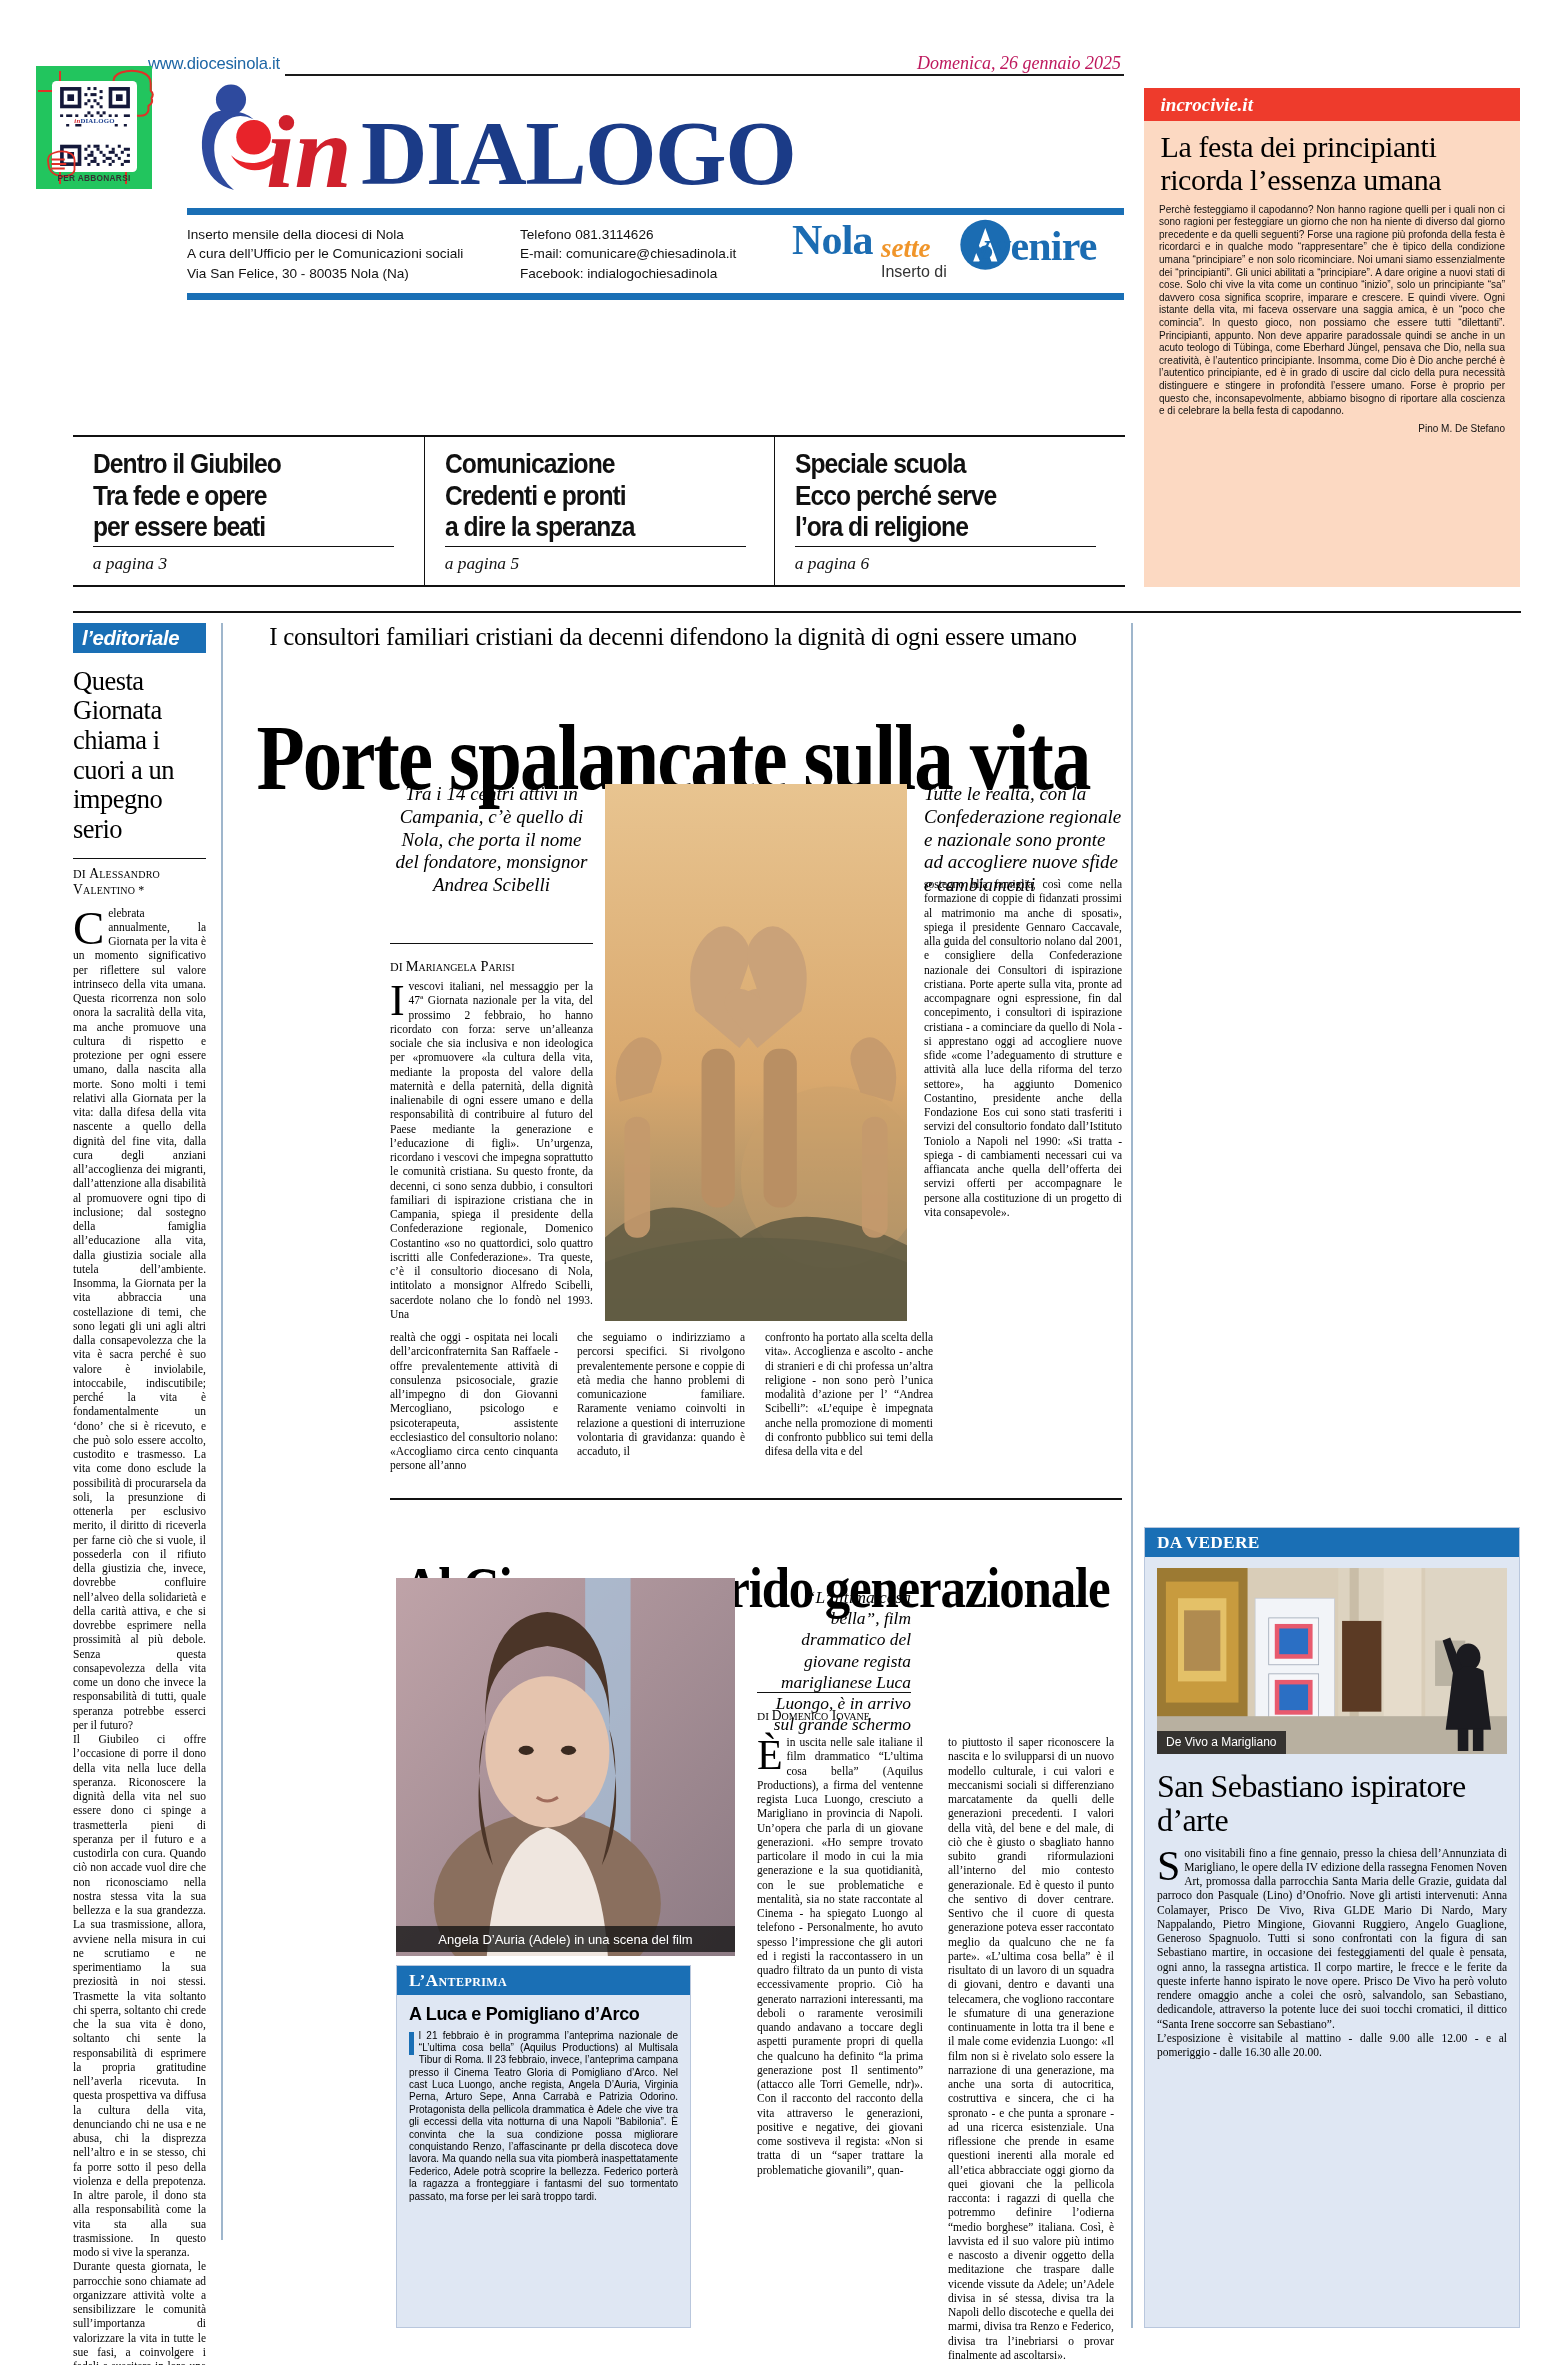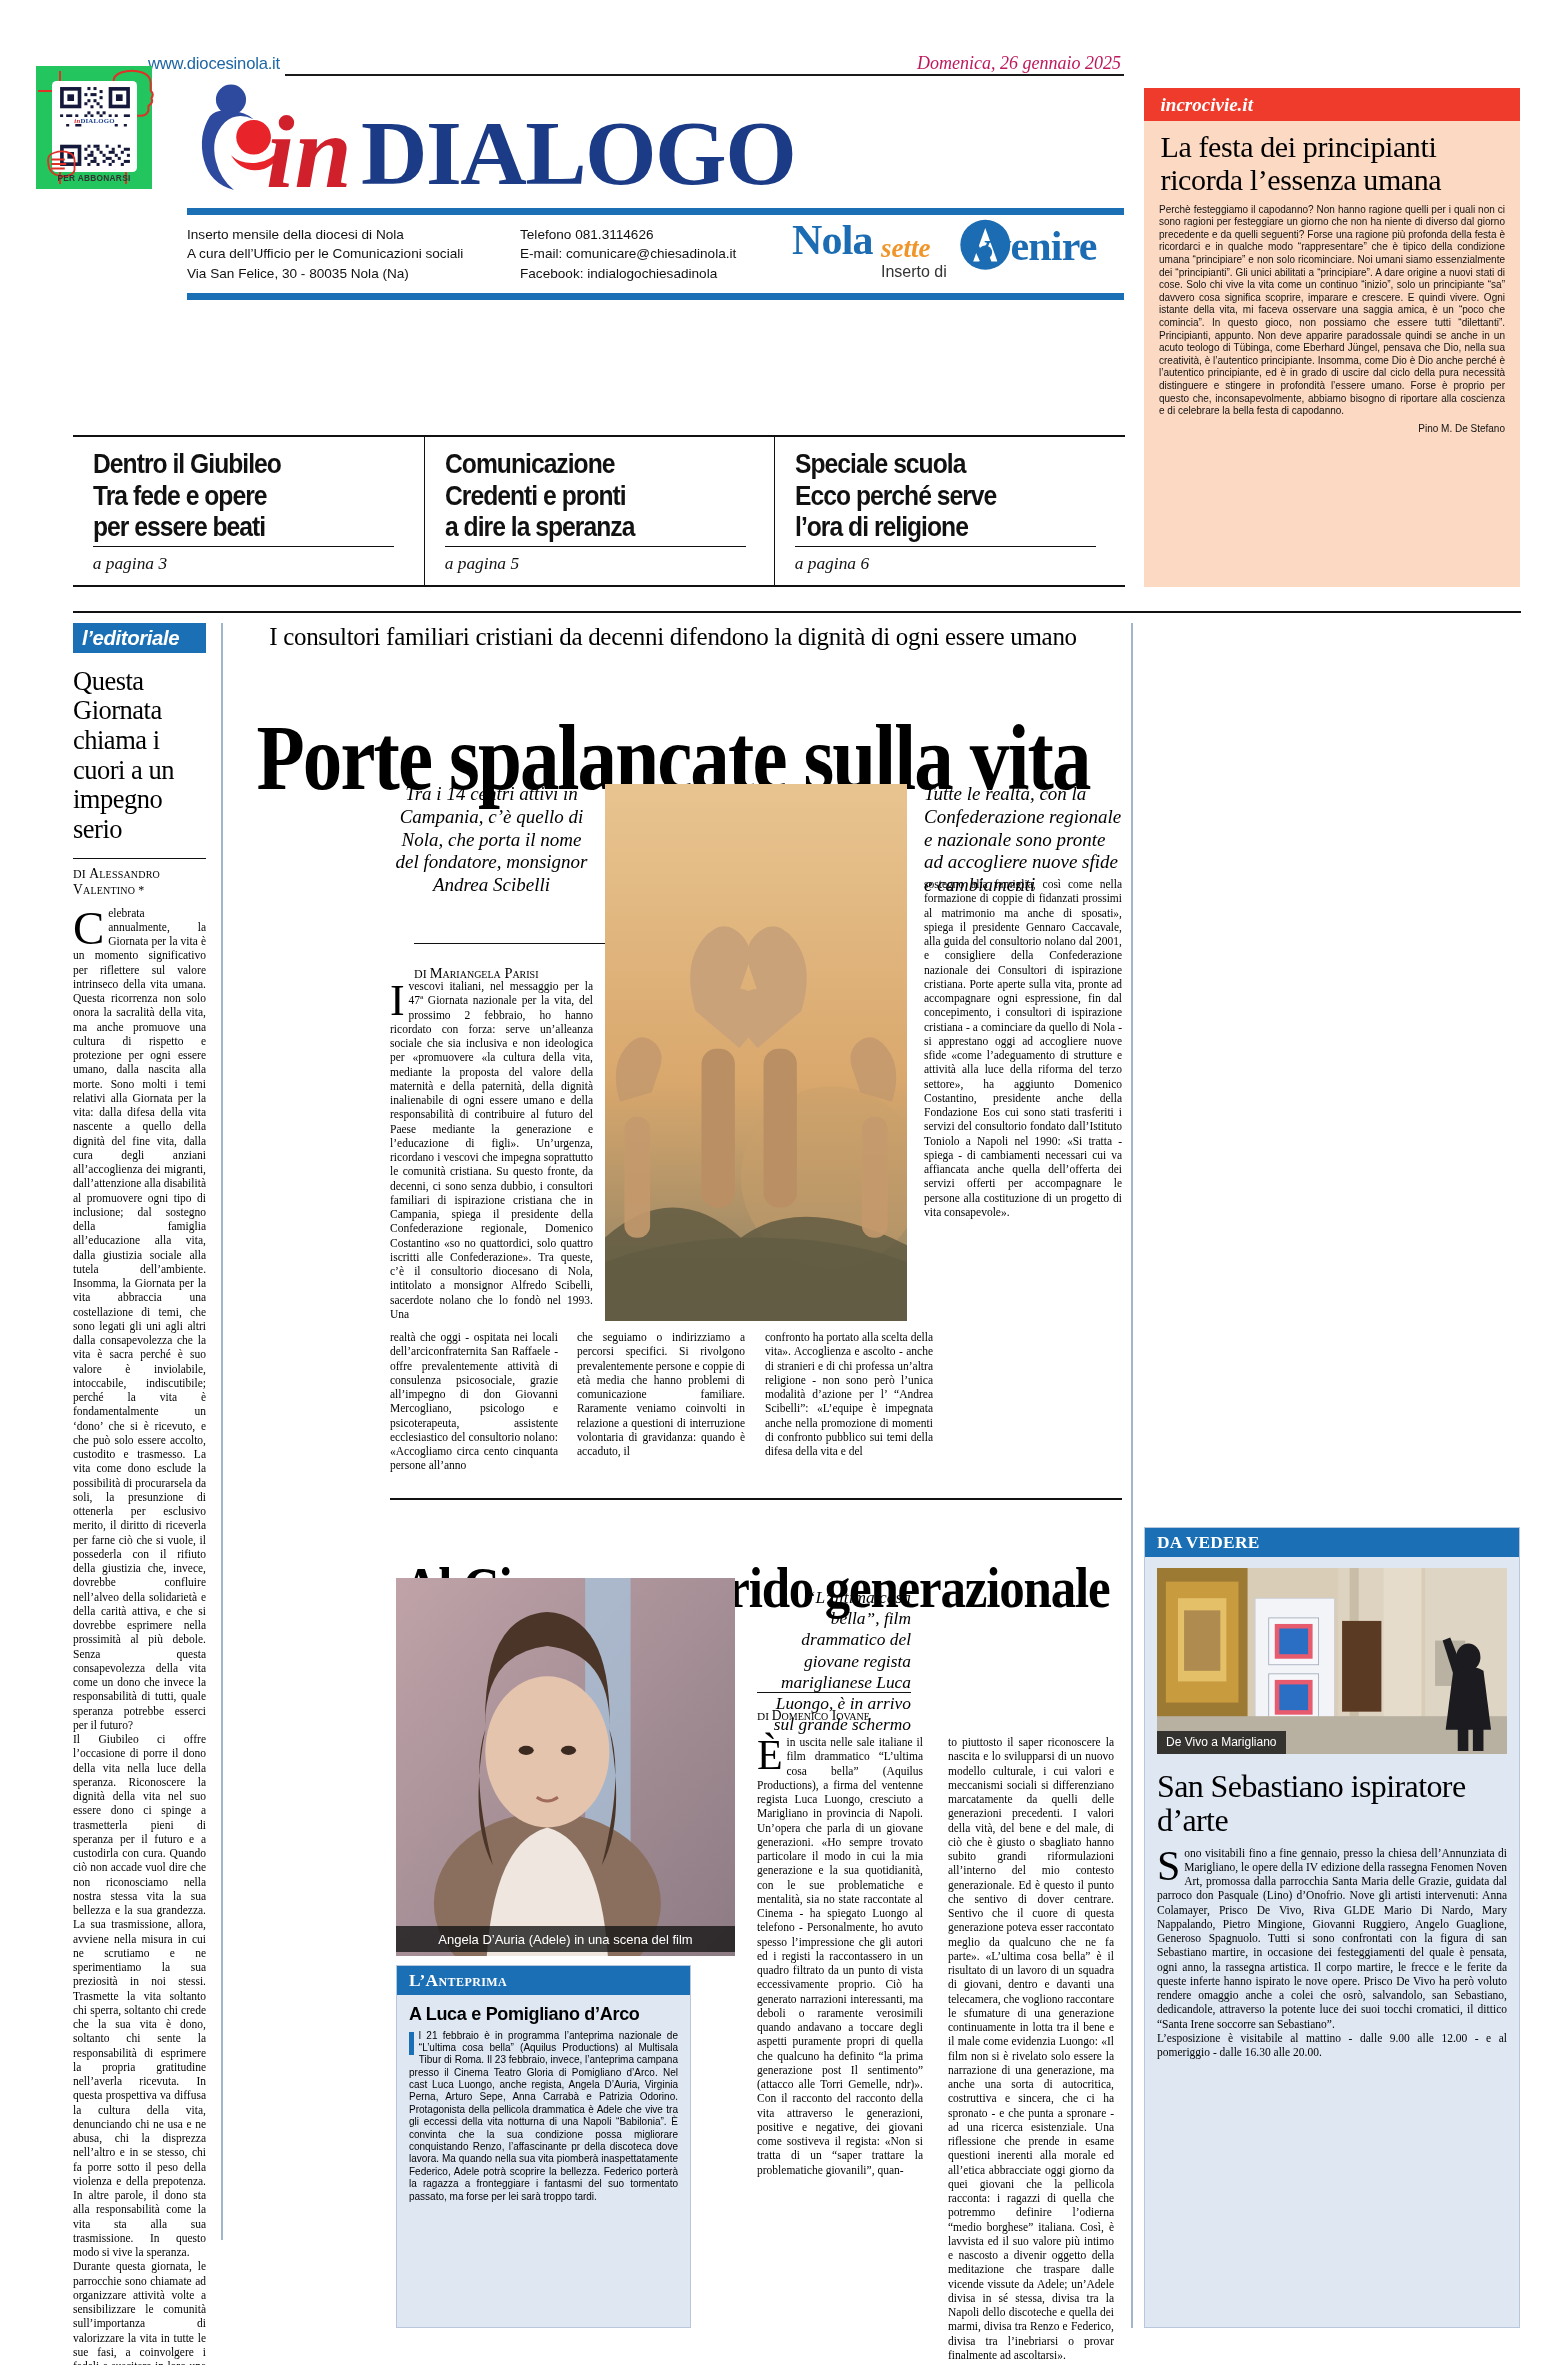--- a/index.html
+++ b/index.html
@@ -109,22 +109,22 @@
   
   .kicker{position:absolute;left:227px;top:623px;width:892px;text-align:center;
     font-size:25px;letter-spacing:-0.3px;}
   .mainhead{position:absolute;left:227px;top:658px;width:892px;text-align:center;
     font-size:79px;line-height:1.0;letter-spacing:-1.9px;
     transform:scaleY(1.18);transform-origin:center top;}
   .standfirst{position:absolute;left:390px;top:783px;width:203px;text-align:center;
     font-style:italic;font-size:19px;line-height:1.2;}
   .standfirst-r{position:absolute;left:924px;top:783px;width:198px;text-align:left;
     font-style:italic;font-size:19px;line-height:1.2;}
-  .byline2{position:absolute;left:390px;top:943px;width:203px;padding-top:21px;
-    border-top:1.5px solid #111;font-size:12px;margin-left:24px;}
+  .byline2{position:absolute;left:390px;top:943px;width:203px;padding-top:14px;
+    border-top:1.5px solid #111;font-size:12px;}
   .byline2 b{font-variant:small-caps;font-weight:normal;font-size:14.4px;}
 
   .photo-main{position:absolute;left:605px;top:784px;width:302px;height:537px;
     overflow:hidden;background:#cfa06a;}
 
   .colA{position:absolute;left:390px;top:979px;width:203px;font-size:11.5px;
     line-height:1.24;text-align:justify;}
   .colA .dropcap{float:left;font-size:44px;line-height:.85;padding:3px 3.8px 0 0;}
   .colB{position:absolute;left:924px;top:877px;width:198px;font-size:11.5px;
     line-height:1.24;text-align:justify;}

